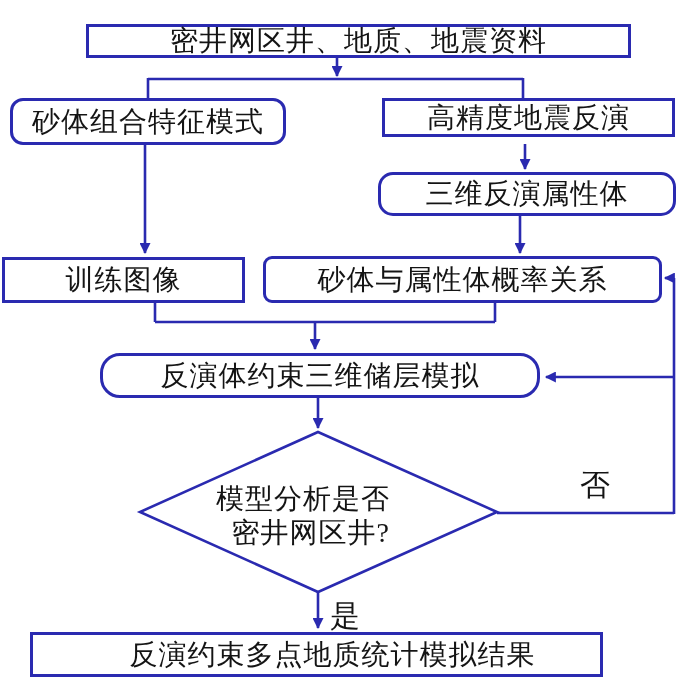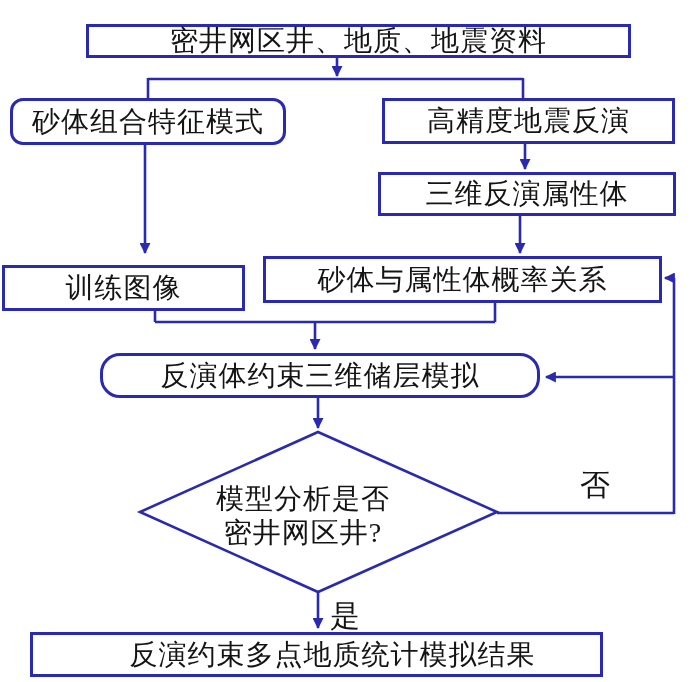--- a/index.html
+++ b/index.html
@@ -34,21 +34,21 @@
     line-height:1;
     white-space:nowrap;
   }
   .decision-text{
     position:absolute;
     left:216px;top:482px;
     font-size:28px;
     line-height:34px;
     letter-spacing:1px;
     color:var(--ink);
-    text-align:center;
+    text-align:right;
     white-space:nowrap;
   }
 </style>
 </head>
 <body>
 
 <div id="stage">
 
   <svg id="wires" viewBox="0 0 700 682" xmlns="http://www.w3.org/2000/svg">
     <defs>
@@ -85,27 +85,27 @@
       <line x1="674" y1="377" x2="546" y2="377" marker-end="url(#arr)"></line>
     </g>
 
     <polygon points="318,432 497,512 318,592 140,512" fill="#ffffff" stroke="#2a2ab0" stroke-width="2.6"></polygon>
   </svg>
 
   <div class="node" style="left:86px;top:4px;width:545px;height:34px;margin-top:20px;">密井网区井、地质、地震资料</div>
 
   <div class="node" style="left:10px;top:98px;width:276px;height:47px;border-radius:13px;">砂体组合特征模式</div>
 
-  <div class="node" style="left:382px;top:98px;width:293px;height:46px;">高精度地震反演</div>
+  <div class="node" style="left:382px;top:98px;width:293px;height:39px;">高精度地震反演</div>
 
-  <div class="node" style="left:378px;top:172px;width:298px;height:44px;">三维反演属性体</div>
+  <div class="node" style="left:378px;top:172px;width:298px;height:44px;border-radius:15px;">三维反演属性体</div>
 
-  <div class="node" style="left:2px;top:257px;width:243px;height:46px;margin-top:8px;">训练图像</div>
+  <div class="node" style="left:2px;top:257px;width:243px;height:46px;">训练图像</div>
 
-  <div class="node" style="left:263px;top:256px;width:399px;height:47px;">砂体与属性体概率关系</div>
+  <div class="node" style="left:263px;top:256px;width:399px;height:47px;border-radius:9px;">砂体与属性体概率关系</div>
 
   <div class="node" style="left:100px;top:353px;width:440px;height:45px;border-radius:20px;">反演体约束三维储层模拟</div>
 
   <div class="node" style="left:30px;top:632px;width:573px;height:45px;padding-left:32px;">反演约束多点地质统计模拟结果</div>
 
   <div class="decision-text">
     <div>模型分析是否</div>
     <div>密井网区井?</div>
   </div>
 

